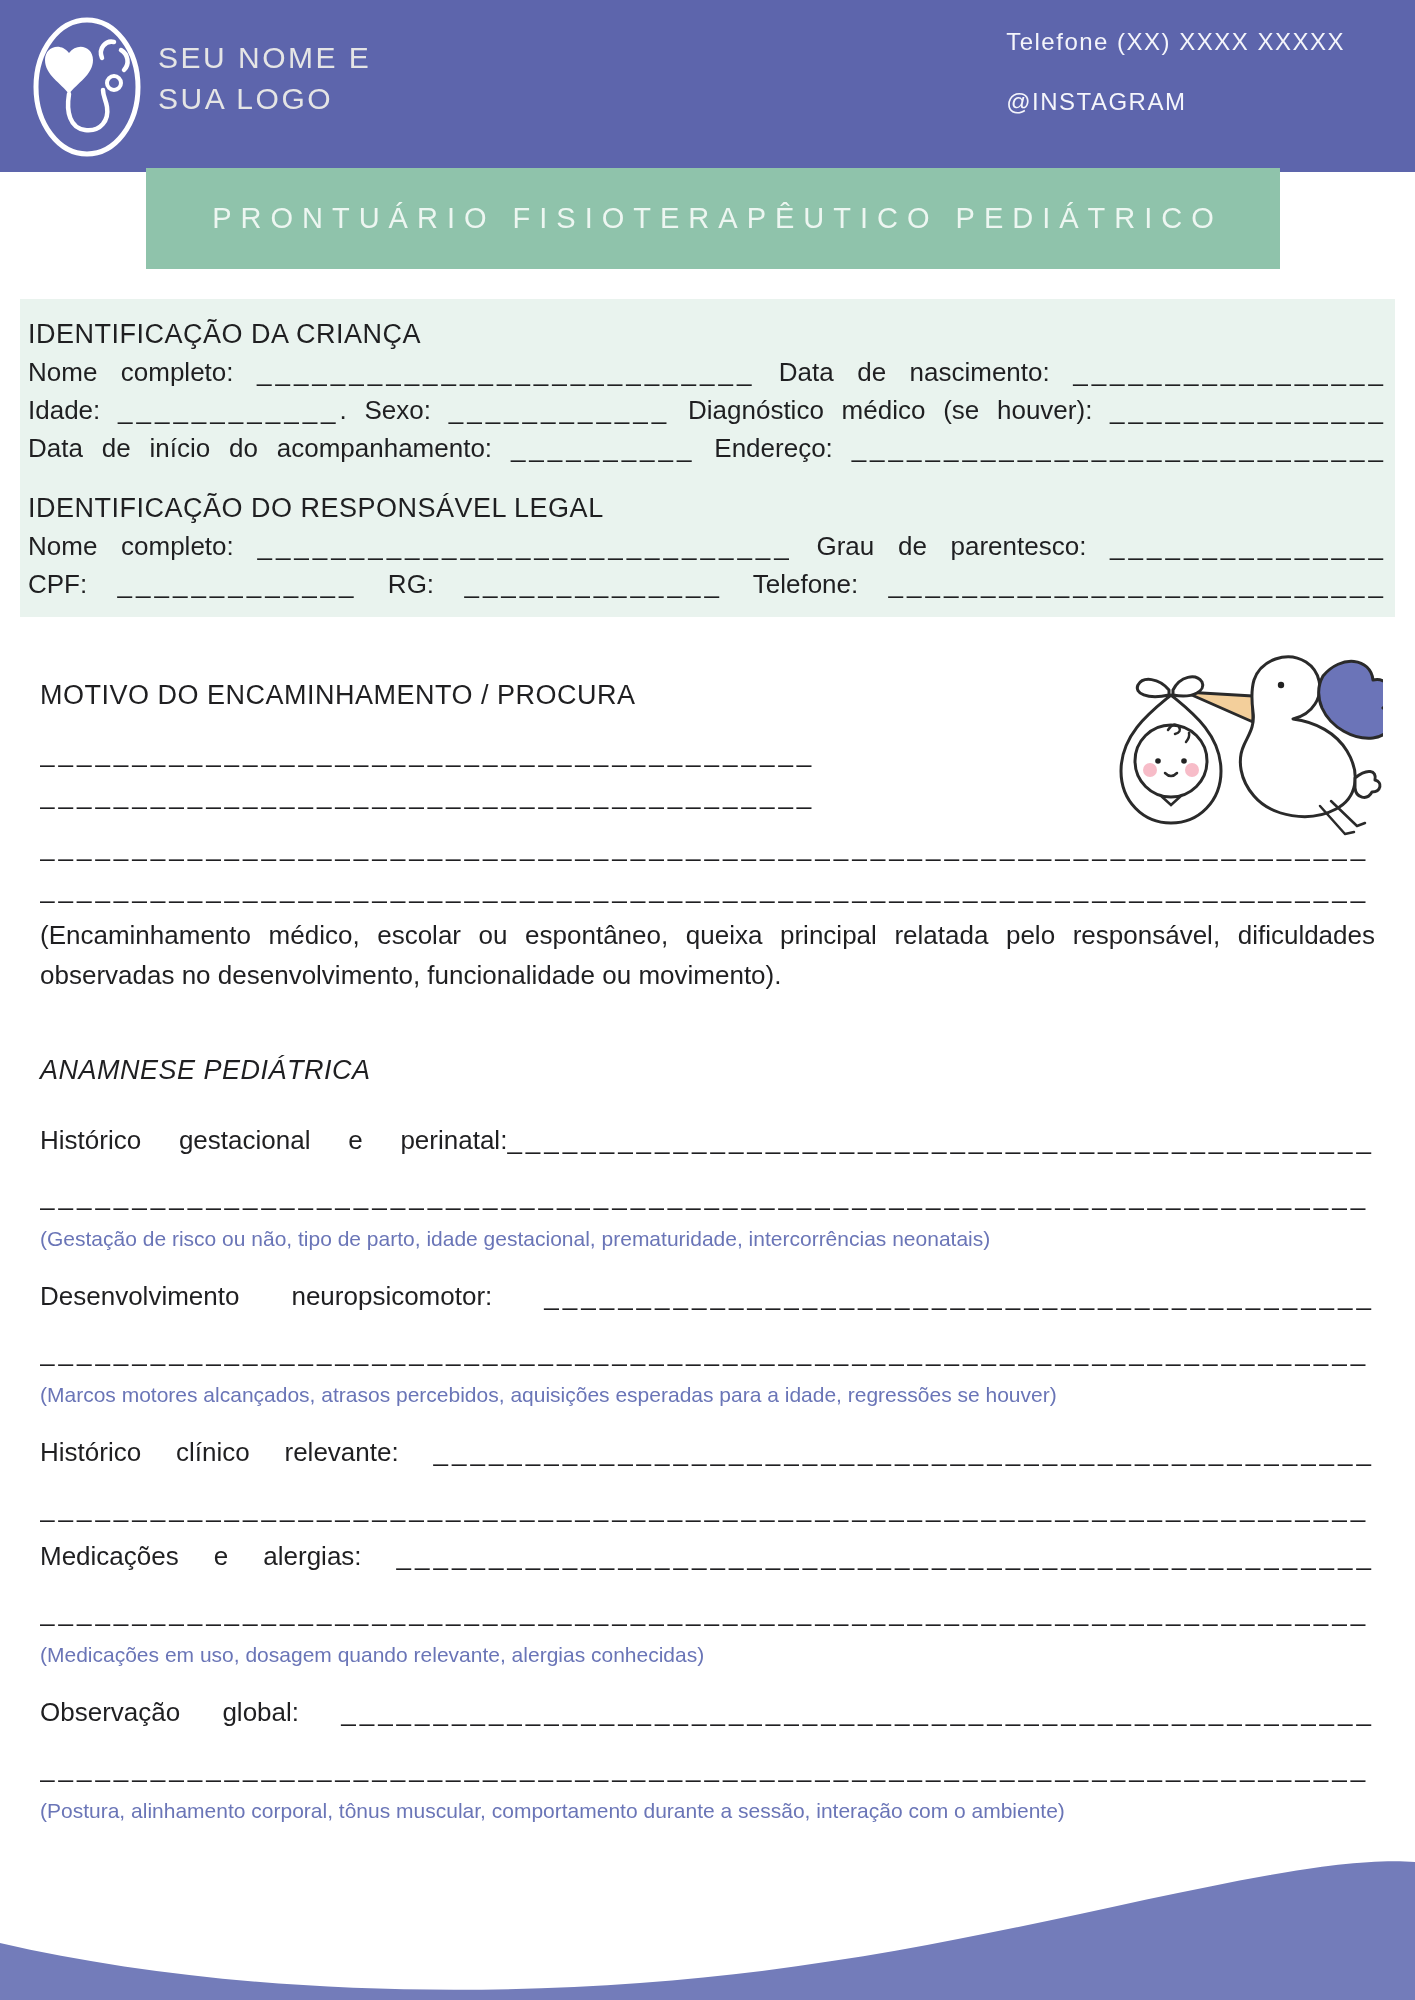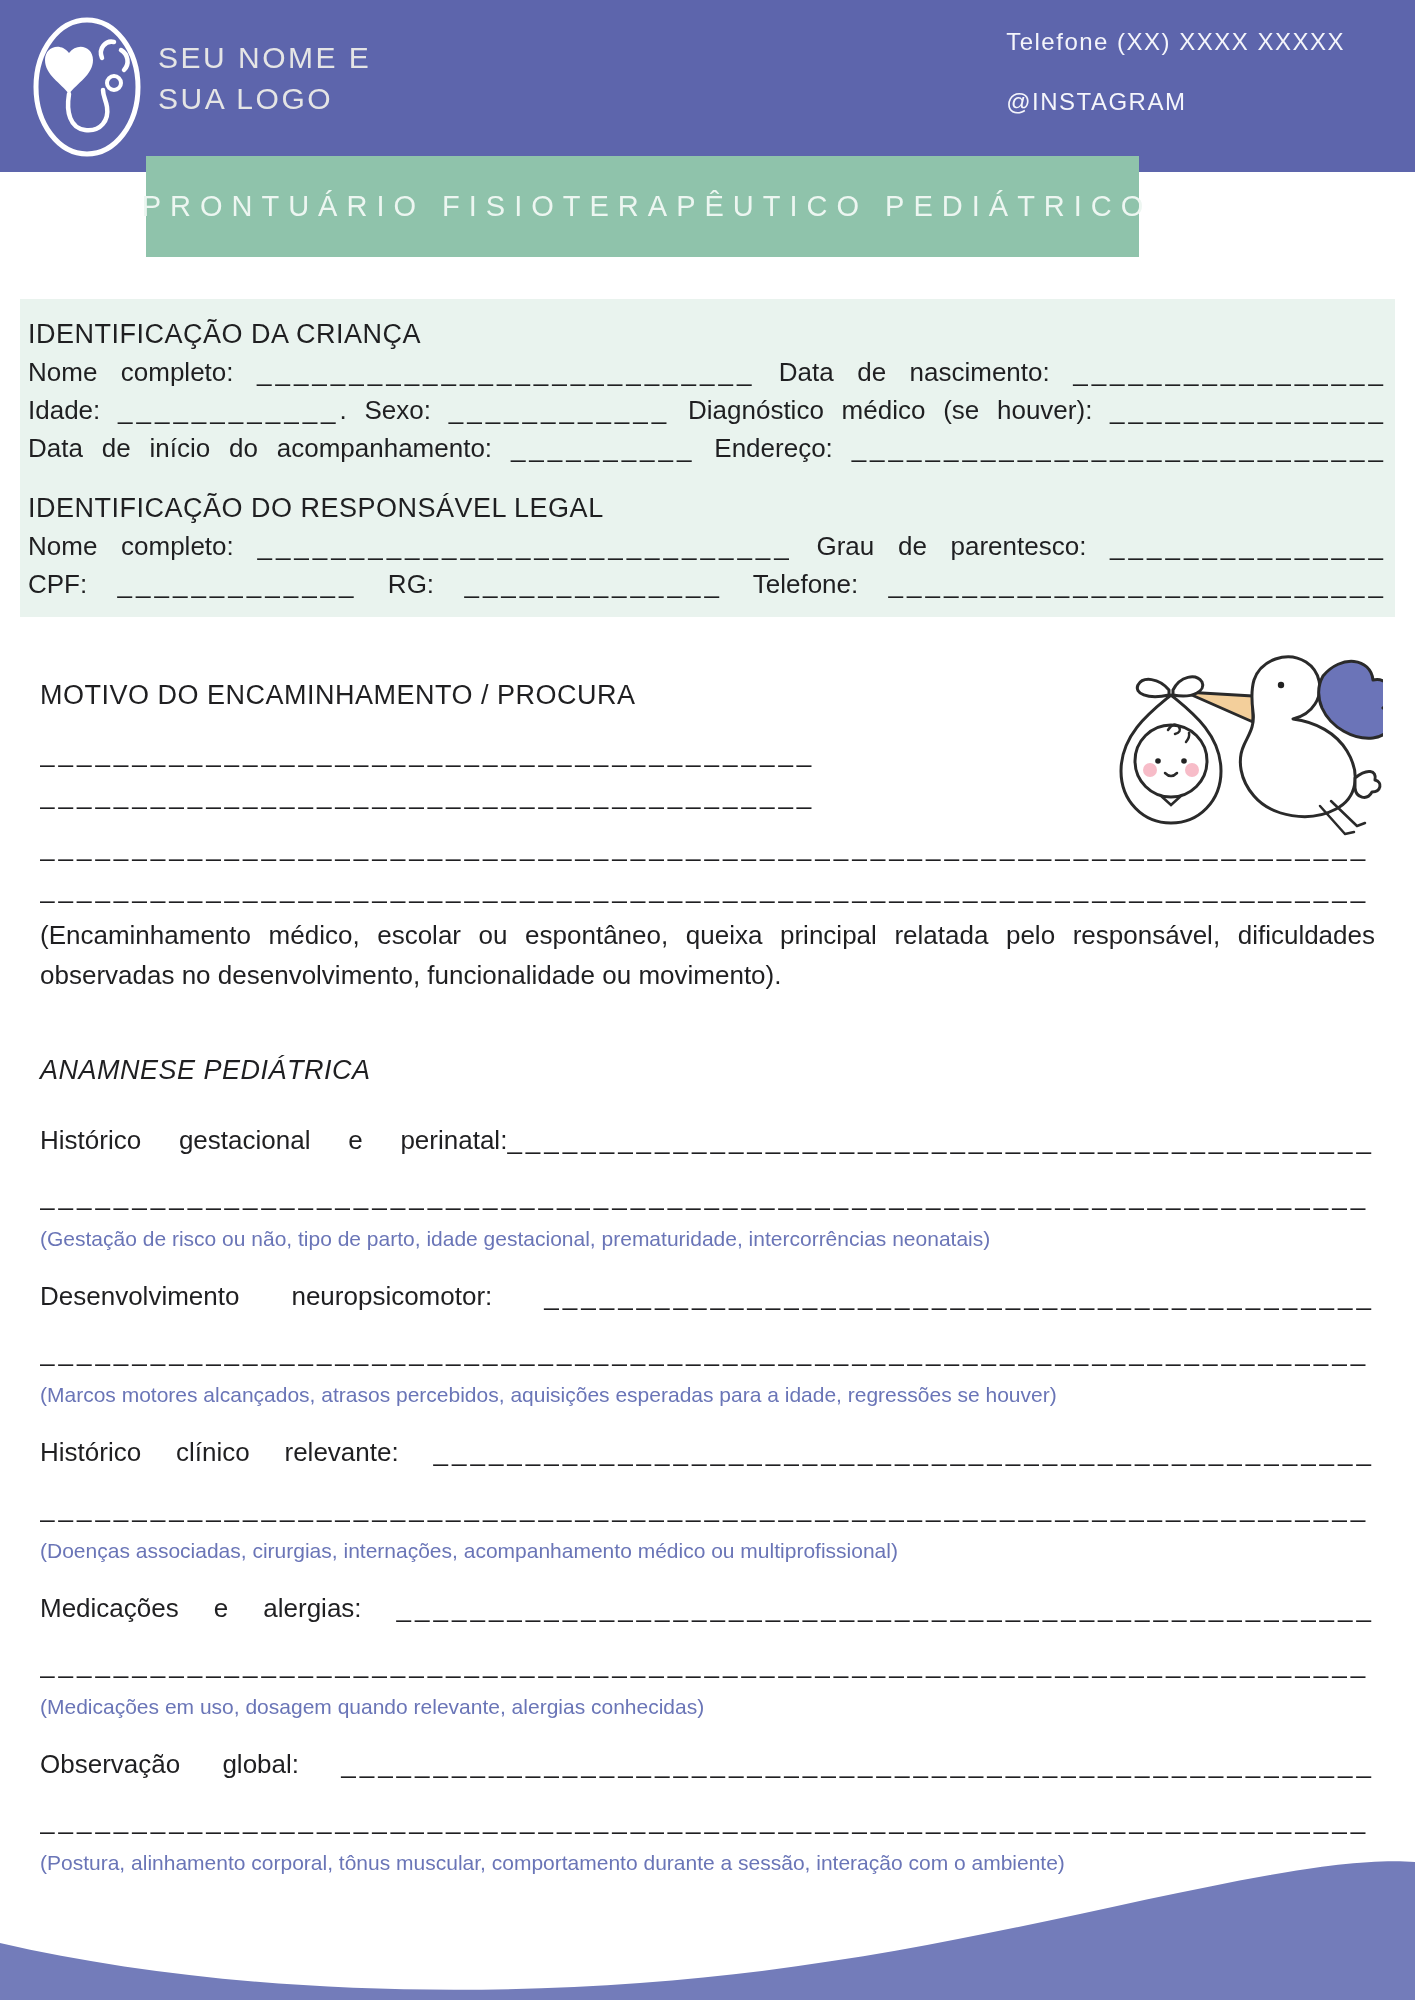--- a/index.html
+++ b/index.html
@@ -15,21 +15,21 @@
   }
   html,body{margin:0;padding:0;background:#fff;}
   .page{position:relative;width:1415px;height:2000px;margin:0 auto;overflow:hidden;
         background:#fff;font-family:"Liberation Sans",sans-serif;color:var(--text);}
   
   .topbar{position:absolute;left:0;top:0;width:1415px;height:172px;background:var(--header-purple);}
   .logo{position:absolute;left:22px;top:8px;}
   .brand{position:absolute;left:158px;top:37px;color:#e5e5e5;font-size:30px;line-height:41px;letter-spacing:2.5px;}
   .contact{position:absolute;right:70px;top:28px;color:#f4f5fb;font-size:24px;letter-spacing:1.5px;}
   .contact .ig{margin-top:32px;}
-  .banner{position:absolute;left:146px;top:156px;width:993px;height:101px;background:var(--banner-green);
+  .banner{position:absolute;left:146px;top:168px;width:1134px;height:101px;background:var(--banner-green);
           display:flex;align-items:center;justify-content:center;z-index:2;}
   .banner span{color:#edf6f1;font-size:29px;letter-spacing:9px;padding-left:9px;white-space:nowrap;}
   
   .idbox{position:absolute;left:20px;top:299px;width:1375px;box-sizing:border-box;
          background:var(--box-green);padding:16px 8px 14px;z-index:1;}
   .idbox .h,.idbox .fline{line-height:38px;}
   .h{font-size:27px;letter-spacing:.5px;}
   .h.g{margin-top:22px;}
   .fline{font-size:26px;text-align:justify;text-align-last:justify;}
   .blank{letter-spacing:4px;}
@@ -115,21 +115,20 @@
           <div class="hint"> (Gestação de risco ou não, tipo de parto, idade gestacional, prematuridade, intercorrências neonatais)</div>
         </div>
         <div class="field">
           <div class="fline"><span class="lbl">Desenvolvimento neuropsicomotor: </span><span class="blank">_____________________________________________</span></div>
           <div class="blank-row rule">________________________________________________________________________</div>
           <div class="hint">(Marcos motores alcançados, atrasos percebidos, aquisições esperadas para a idade, regressões se houver)</div>
         </div>
         <div class="field">
           <div class="fline"><span class="lbl">Histórico clínico relevante: </span><span class="blank">___________________________________________________</span></div>
           <div class="blank-row rule">________________________________________________________________________</div>
-          <div class="hint">(Doenças associadas, cirurgias, internações, acompanhamento médico ou multiprofissional)</div>
         </div>
         <div class="field">
           <div class="fline"><span class="lbl">Medicações e alergias: </span><span class="blank">_____________________________________________________</span></div>
           <div class="blank-row rule">________________________________________________________________________</div>
           <div class="hint">(Medicações em uso, dosagem quando relevante, alergias conhecidas)</div>
         </div>
         <div class="field">
           <div class="fline"><span class="lbl">Observação global: </span><span class="blank">________________________________________________________</span></div>
           <div class="blank-row rule">________________________________________________________________________</div>
           <div class="hint"> (Postura, alinhamento corporal, tônus muscular, comportamento durante a sessão, interação com o ambiente)</div>

